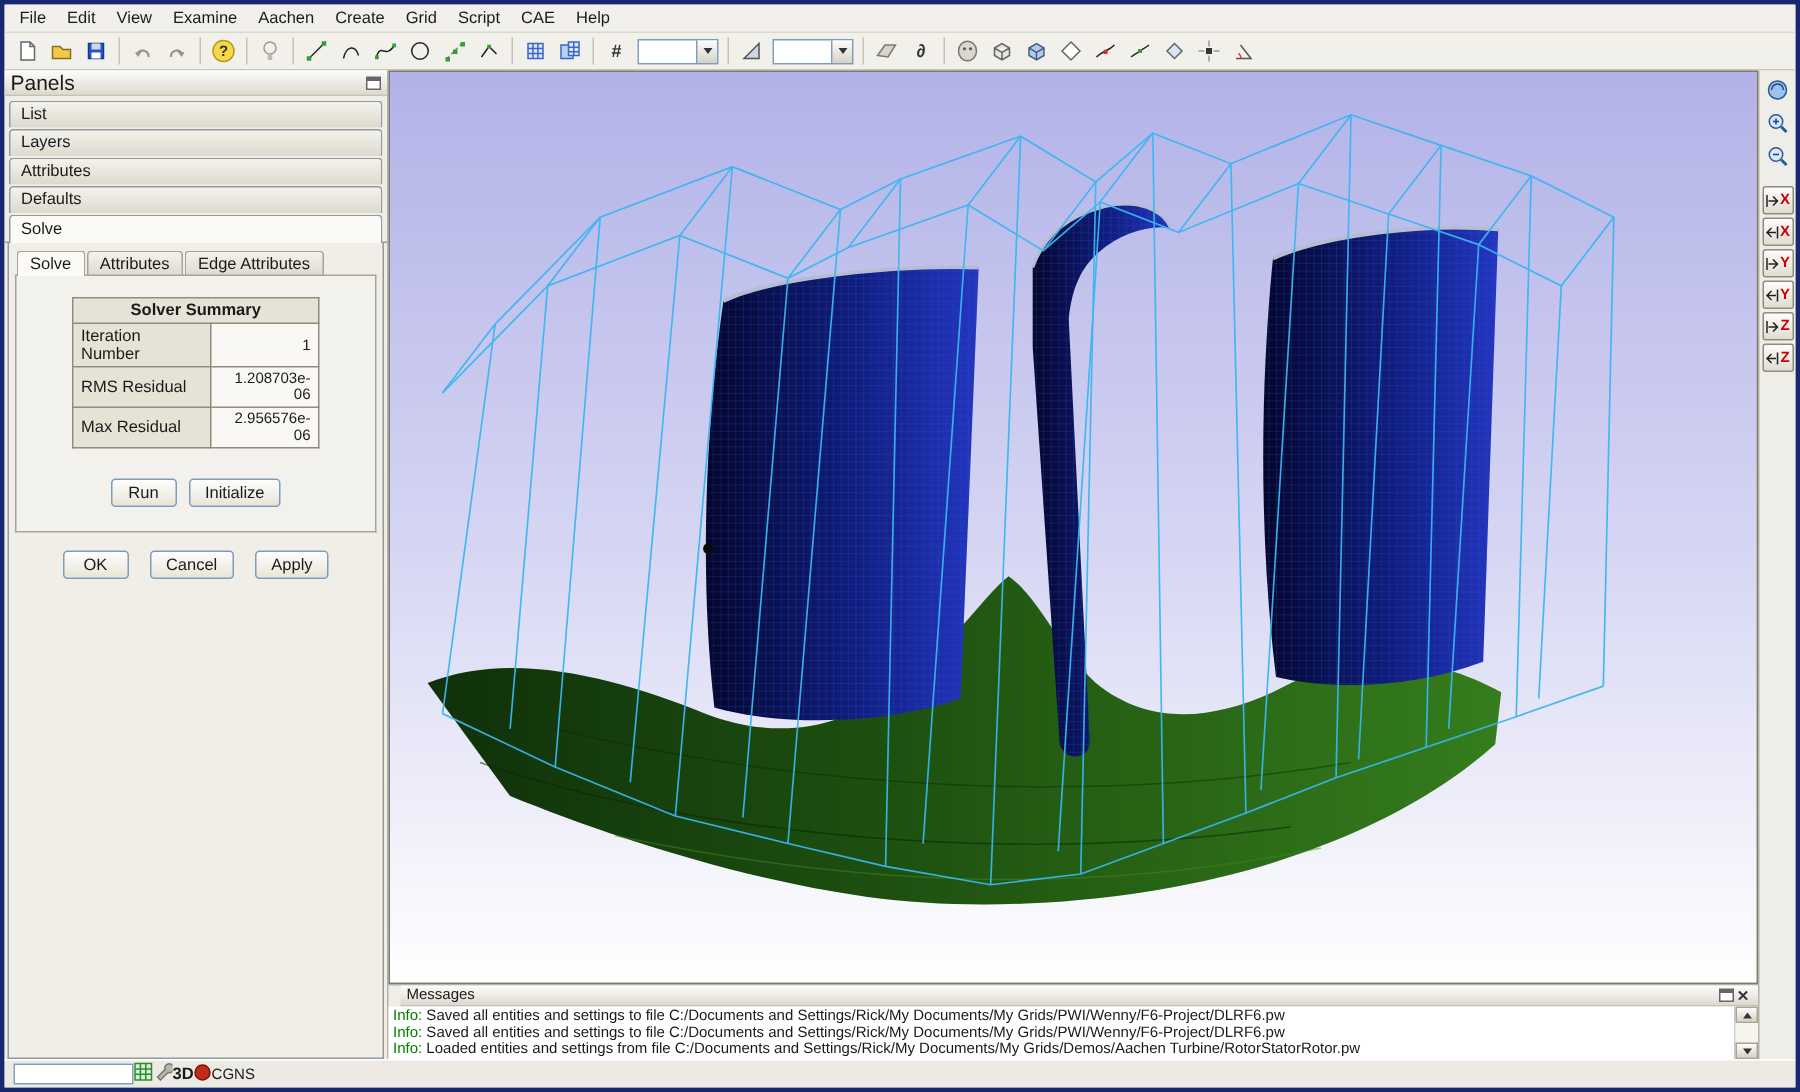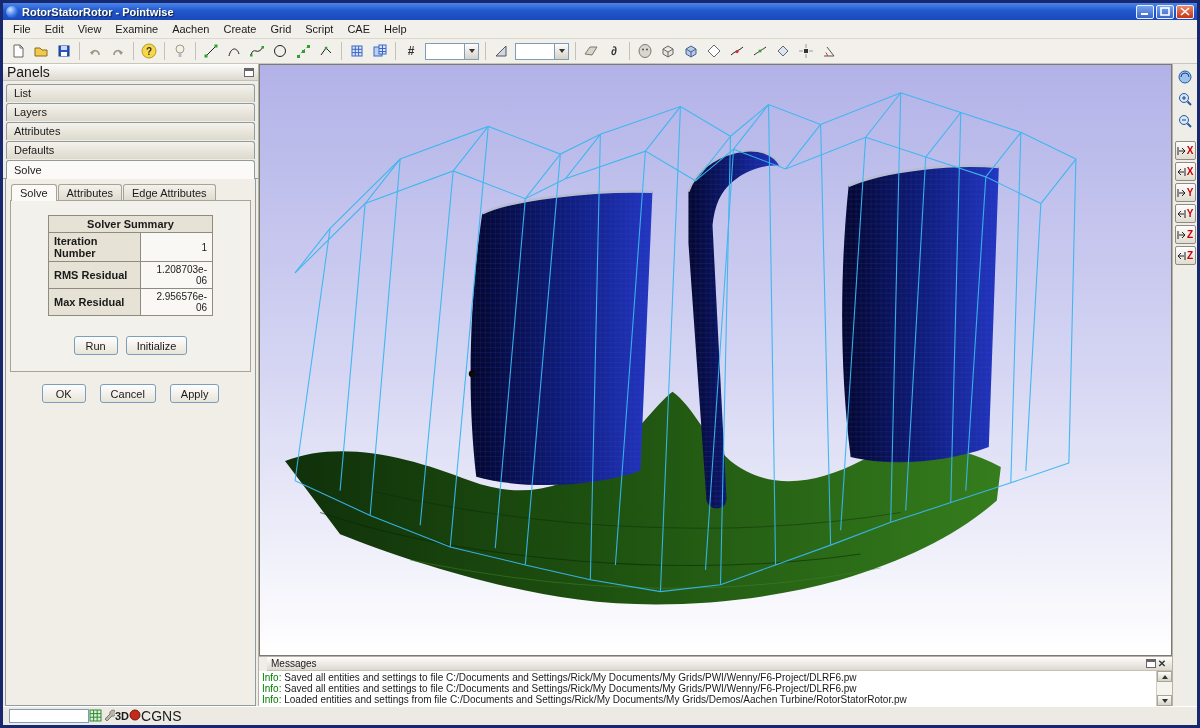--- a/index.html
+++ b/index.html
@@ -52,21 +52,21 @@
   .panel-body{flex:1;background:#f1eee8;border:1px solid #919b9c;border-top:none;margin:0 2px;padding:5px 4px;display:flex;flex-direction:column;}
   .subtabs{display:flex;padding:0 1px;gap:1px;position:relative;}
   .subtabs:after{content:"";position:absolute;left:0;right:0;bottom:0;height:1px;background:#a7a399;}
   .subtab{padding:2px 8px 2px;border:1px solid #a7a399;border-bottom:none;border-radius:3px 3px 0 0;
     background:linear-gradient(#f4f2ec,#ddd9cd);font-size:11px;}
   .subtab.active{background:#fbfaf7;z-index:2;}
   .solve-box{border:1px solid #a7a399;border-top:none;background:#f3f1eb;padding:12px 8px 16px;}
   table.summary{border-collapse:collapse;margin:2px auto 0;font-size:11px;}
   table.summary th,table.summary td{border:1px solid #8f8b80;padding:2px 5px;}
   table.summary th{background:#e6e2d6;font-weight:bold;text-align:center;}
-  table.summary td.lbl{background:#e6e2d6;font-weight:bold;width:92px;}
+  table.summary td.lbl{background:#e6e2d6;font-weight:normal;width:92px;}
   table.summary td.val{background:#faf8f4;width:72px;text-align:right;font-size:10px;}
   .iter-row{display:flex;align-items:center;margin:30px 2px 0;gap:8px;}
   .spin-wrap{position:relative;flex:1;}
   .spin-input{width:100%;height:18px;border:1px solid #7f9db9;padding:1px 16px 1px 3px;font-family:"Liberation Sans",sans-serif;font-size:11px;}
   .spin-btns{position:absolute;right:1px;top:1px;bottom:1px;width:14px;display:flex;flex-direction:column;}
   .spin-btn{flex:1;background:linear-gradient(#fdfdfd,#d6d2c6);border:1px solid #a8a498;display:flex;align-items:center;justify-content:center;}
   .run-row{display:flex;justify-content:center;gap:8px;margin-top:20px;}
   .xp-btn{min-width:44px;height:19px;padding:0 10px;border:1px solid #7b9ebd;border-radius:3px;
     background:linear-gradient(#fefefe,#e8e4d8);font-family:"Liberation Sans",sans-serif;font-size:11px;color:#1a1a1a;}
   .okrow{display:flex;justify-content:center;gap:14px;margin:12px 0 0;}
@@ -92,48 +92,27 @@
   .rt-icon{width:21px;height:20px;display:flex;align-items:center;justify-content:center;border:1px solid transparent;border-radius:2px;}
   .axis-btn{width:21px;height:19px;border:1px solid #8f8b80;border-radius:2px;background:linear-gradient(#fdfdfd,#e0dcd0);
     display:flex;align-items:center;justify-content:center;gap:1px;padding:0;}
   .axis-letter{color:#cc0000;font-weight:bold;font-size:10px;font-family:"Liberation Sans",sans-serif;}
   .rt-gap{height:6px;}
 
   
   .statusbar{flex:0 0 19px;background:#eceae3;border-top:1px solid #fff;display:flex;align-items:center;padding:0 6px;}
   .status-input{width:80px;height:14px;border:1px solid #7f9db9;background:#fff;font-size:10px;font-family:"Liberation Sans",sans-serif;padding:0 2px;}
   .status-mode{font-weight:bold;font-size:11px;}
-  .status-format{font-size:14px;}
+  .status-format{font-size:10px;}
 </style>
 </head>
 <body>
 
 <div class="window">
 
-  <div class="titlebar">
-    <span class="app-icon"></span>
-    <span class="title-text">RotorStatorRotor - Pointwise</span>
-    <span class="wbtns">
-      <span class="wbtn">
-          <svg width="10" height="9">
-            <rect x="1" y="6" width="7" height="2" fill="#fff"></rect>
-          </svg>
-        </span>
-      <span class="wbtn">
-          <svg width="10" height="9">
-            <rect x="1" y="1" width="8" height="7" fill="none" stroke="#fff" stroke-width="1.6"></rect>
-          </svg>
-        </span>
-      <span class="wbtn close">
-          <svg width="10" height="9">
-            <path d="M1 1 L9 8 M9 1 L1 8" stroke="#fff" stroke-width="1.6"></path>
-          </svg>
-        </span>
-    </span>
-  </div>
 
   <div class="menubar">
     <span class="menu-item">File</span>
     <span class="menu-item">Edit</span>
     <span class="menu-item">View</span>
     <span class="menu-item">Examine</span>
     <span class="menu-item">Aachen</span>
     <span class="menu-item">Create</span>
     <span class="menu-item">Grid</span>
     <span class="menu-item">Script</span>

